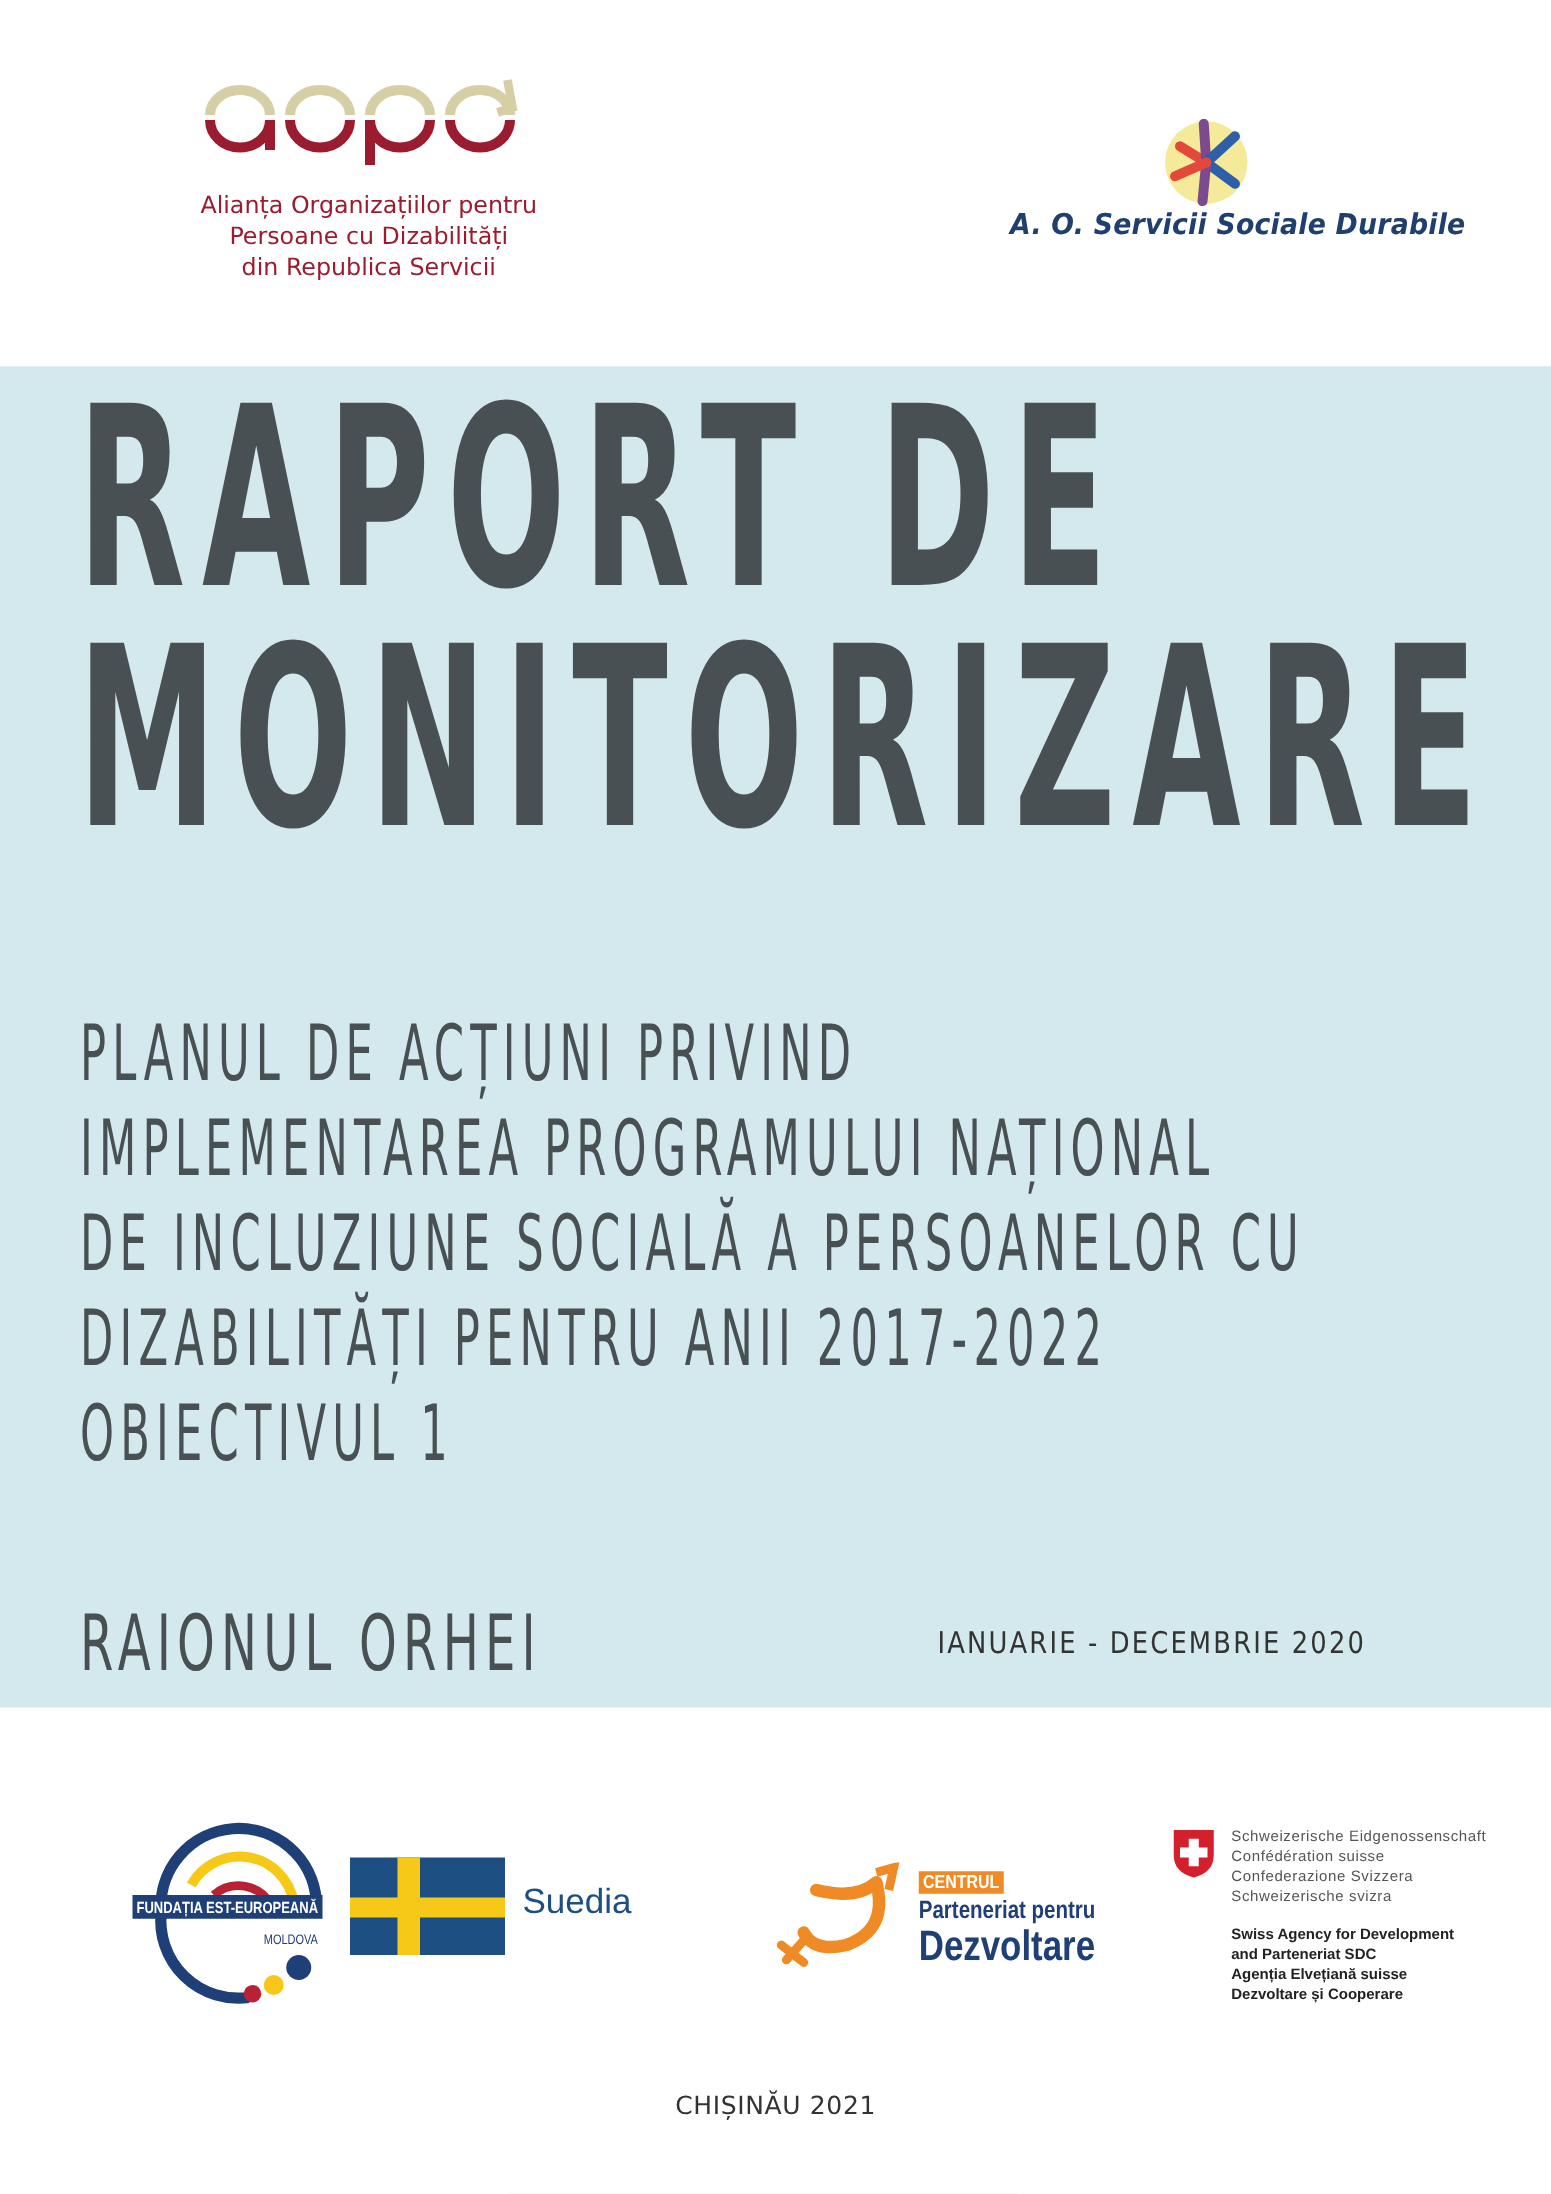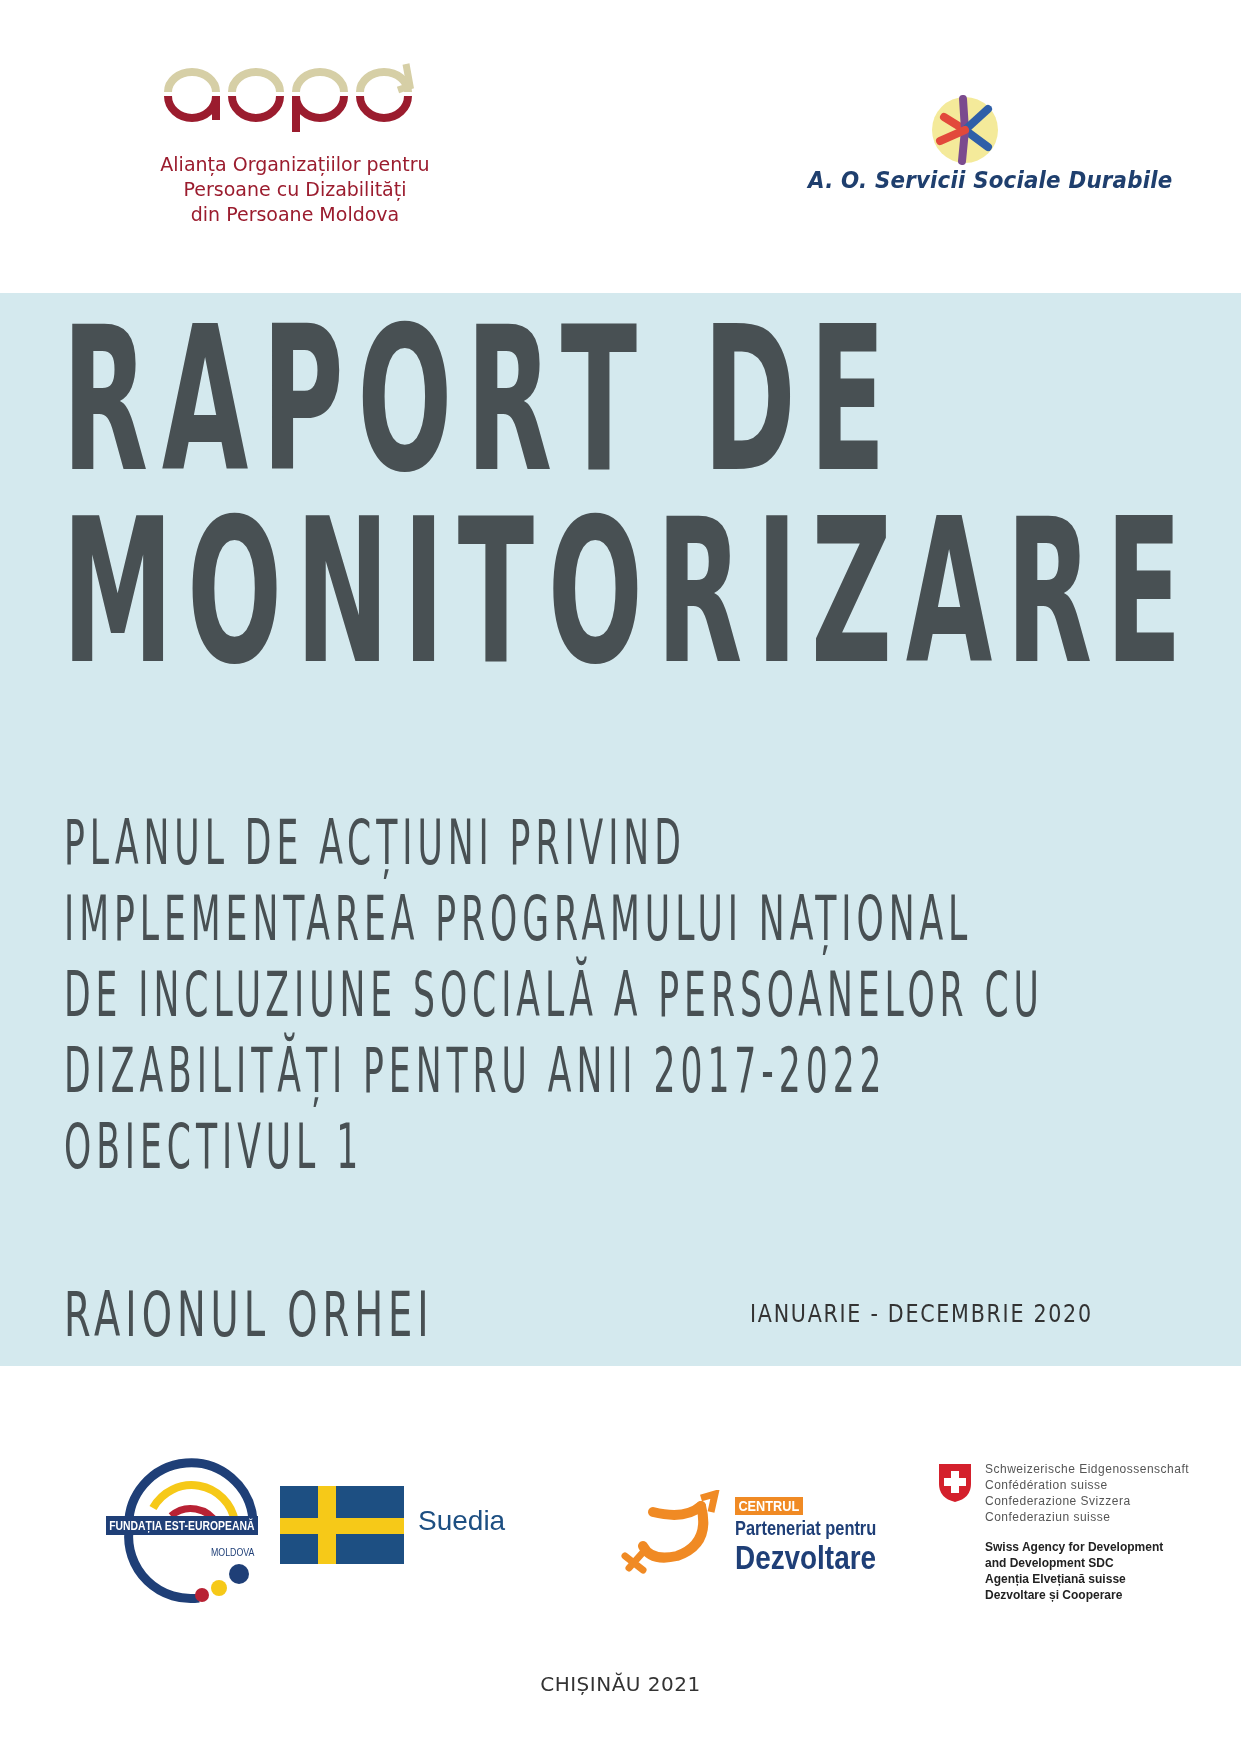--- a/index.html
+++ b/index.html
@@ -59,21 +59,21 @@
 
     <path d="M136 30 A24 20 0 0 1 184 30" stroke="#d6cfa6" stroke-width="8" fill="none"></path>
     <path d="M136 34 L136 70 M136 34 A24 22 0 0 0 184 34" stroke="#9b1c2e" stroke-width="8" fill="none"></path>
 
     <path d="M200 30 A24 20 0 0 1 248 30" stroke="#d6cfa6" stroke-width="8" fill="none"></path>
     <path d="M200 34 A24 22 0 0 0 248 34" stroke="#9b1c2e" stroke-width="8" fill="none"></path>
     <path d="M246 2 L250 24 L238 28" stroke="#d6cfa6" stroke-width="7" fill="none"></path>
   </svg>
   <div class="aopd-sub" style="top:90px;">Alianța Organizațiilor pentru</div>
   <div class="aopd-sub" style="top:115px;">Persoane cu Dizabilități</div>
-  <div class="aopd-sub" style="top:140px;">din Persoane Moldova</div>
+  <div class="aopd-sub" style="top:140px;">din Republica Servicii</div>
 </div>
 
 <div id="ssd" class="abs">
   <svg width="70" height="70" viewBox="0 0 70 70" style="position:absolute; left:130px; top:0;">
     <circle cx="35" cy="35" r="33" fill="#f4ea9a"></circle>
     <path d="M35 35 L14 22" stroke="#e2493b" stroke-width="8" stroke-linecap="round"></path>
     <path d="M35 35 L33 4" stroke="#7b4b8e" stroke-width="8" stroke-linecap="round"></path>
     <path d="M35 35 L58 14" stroke="#2f5fa8" stroke-width="8" stroke-linecap="round"></path>
     <path d="M35 35 L58 52" stroke="#2f5fa8" stroke-width="8" stroke-linecap="round"></path>
     <path d="M35 35 L32 66" stroke="#7b4b8e" stroke-width="8" stroke-linecap="round"></path>
@@ -132,20 +132,20 @@
 
 <div id="sdc" class="abs">
   <svg width="36" height="42" viewBox="0 0 36 42" style="position:absolute; left:2px; top:2px;">
     <path d="M2 2 L34 2 L34 22 Q34 36 18 40 Q2 36 2 22 Z" fill="#d4202c"></path>
     <rect x="14" y="9" width="8" height="22" fill="#fff"></rect>
     <rect x="7" y="16" width="22" height="8" fill="#fff"></rect>
   </svg>
   <div class="sdc-line" style="top:2px;">Schweizerische Eidgenossenschaft</div>
   <div class="sdc-line" style="top:18px;">Confédération suisse</div>
   <div class="sdc-line" style="top:34px;">Confederazione Svizzera</div>
-  <div class="sdc-line" style="top:50px;">Confederaziun suisse</div>
+  <div class="sdc-line" style="top:50px;">Schweizerische svizra</div>
   <div class="sdc-bold" style="top:80px;">Swiss Agency for Development</div>
-  <div class="sdc-bold" style="top:96px;">and Development SDC</div>
+  <div class="sdc-bold" style="top:96px;">and Parteneriat SDC</div>
   <div class="sdc-bold" style="top:112px;">Agenția Elvețiană suisse</div>
   <div class="sdc-bold" style="top:128px;">Dezvoltare și Cooperare</div>
 </div>
 
 <div class="city">CHIȘINĂU 2021</div>
 
 </body></html>

